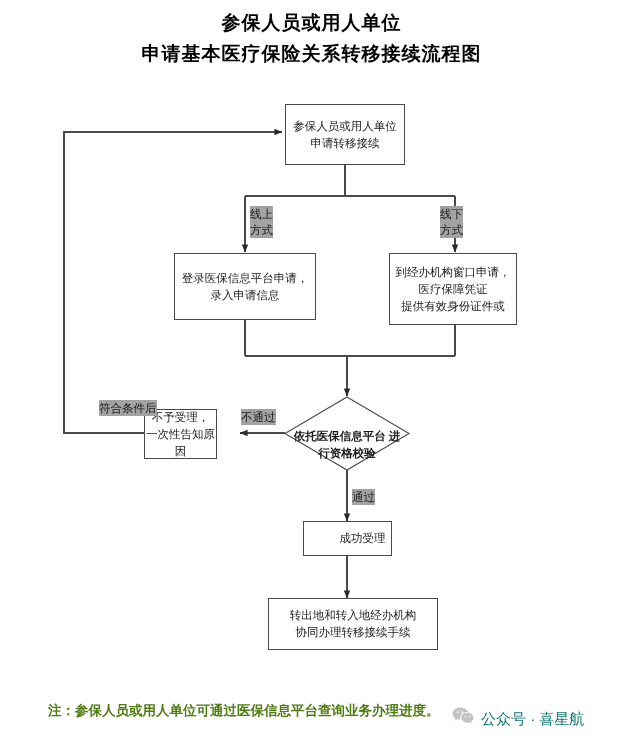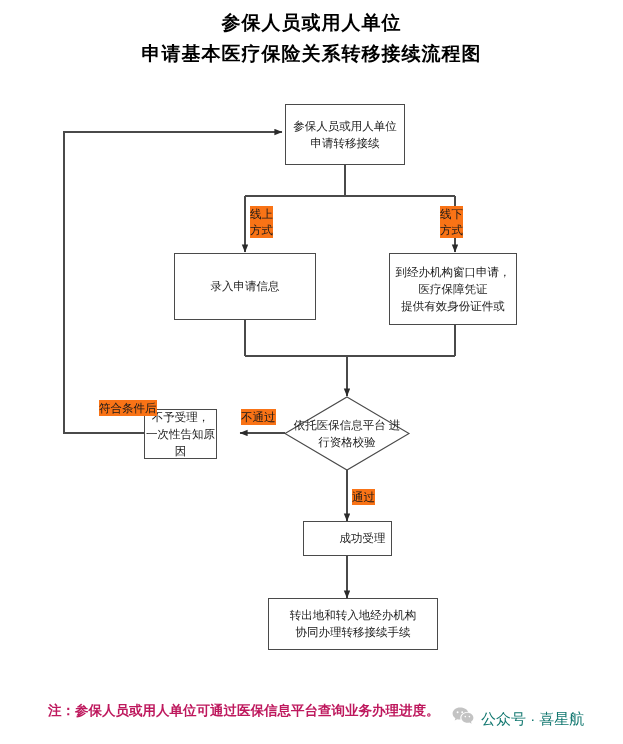--- a/index.html
+++ b/index.html
@@ -60,52 +60,53 @@
     border: 1px solid #4a4a4a;
     color: #1a1a1a;
     font-size: 11.5px;
     line-height: 17px;
   }
   .node span { display: block; width: 100%; }
 
   .diamond-wrap {
     position: absolute;
     display: flex;
-    align-items: center;
+    align-items: flex-end;
     justify-content: center;
     text-align: center;
     pointer-events: none;
+    font-weight: bold;
   }
   .diamond-text {
     font-size: 11.5px;
     line-height: 17px;
     color: #1a1a1a;
     width: 118px;
   }
 
   
   .edge-label {
     position: absolute;
     font-size: 11.5px;
     line-height: 16px;
     color: #1a1a1a;
-    background: #f97316;
+    background: #a3a3a3;
     white-space: nowrap;
     text-align: center;
   }
 
   
   .footer-note {
     position: absolute;
     left: 48px;
     top: 702px;
     font-family: "Liberation Serif", "DejaVu Serif", serif;
     font-size: 13.5px;
     font-weight: bold;
-    color: #be185d;
+    color: #4d7c0f;
     white-space: nowrap;
   }
   .watermark {
     position: absolute;
     left: 452px;
     top: 707px;
     display: flex;
     align-items: center;
     gap: 7px;
     color: #0f766e;
@@ -163,20 +164,21 @@
 
   <div class="node" style="left:285px; top:104px; width:120px; height:61px;">
     <span>
       <span>参保人员或用人单位</span>
       <span>申请转移接续</span>
     </span>
   </div>
 
   <div class="node" style="left:174px; top:253px; width:142px; height:67px;">
     <span>
+      <span>登录医保信息平台申请，</span>
       <span>录入申请信息</span>
     </span>
   </div>
 
   <div class="node" style="left:389px; top:253px; width:128px; height:72px;">
     <span>
       <span>到经办机构窗口申请，</span>
       <span>医疗保障凭证</span>
       <span>提供有效身份证件或</span>
     </span>

